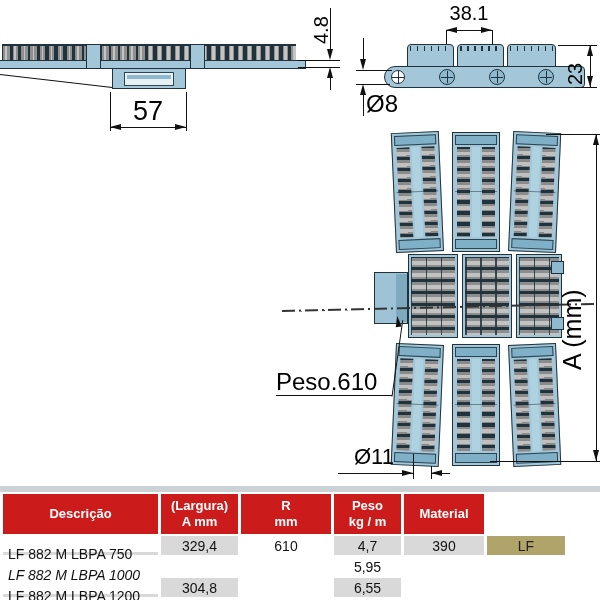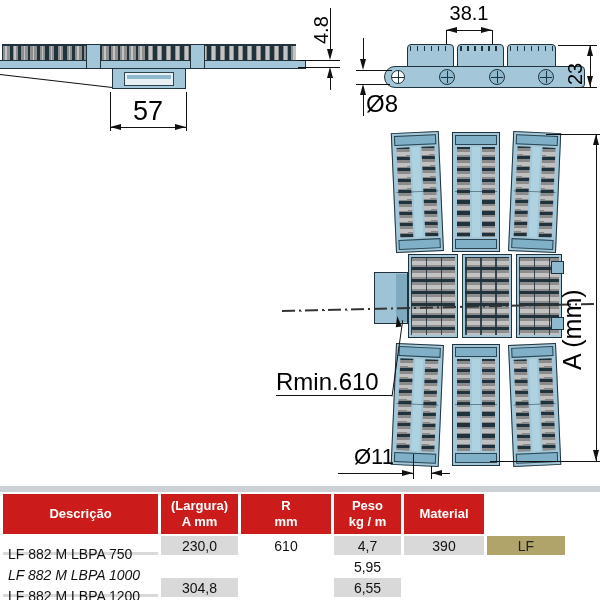--- a/index.html
+++ b/index.html
@@ -193,21 +193,21 @@
       <div class="bar top"></div>
       <div class="rollers l"></div>
       <div class="spine"></div>
       <div class="rollers r"></div>
       <div class="joint"></div>
       <div class="bar bot"></div>
     </div>
 
     <div class="centerline" style="left:282px;top:310px;width:312px;transform:rotate(-1.3deg);transform-origin:left center;"></div>
 
-    <div class="dimtext" style="left:276px;top:368px;font-size:24px;">Rmin.610</div>
+    <div class="dimtext" style="left:276px;top:368px;font-size:24px;">Peso.610</div>
     <div class="hline" style="left:276px;top:395px;width:116px;"></div>
     <div class="hline" style="left:392px;top:396px;width:77px;transform:rotate(-82deg);transform-origin:left center;"></div>
     <div class="arr u" style="left:395px;top:316px;transform:rotate(-8deg);"></div>
 
     <div class="dimtext" style="left:354px;top:444px;font-size:22px;">Ø11</div>
     <div class="vline" style="left:413px;top:454px;height:25px;"></div>
     <div class="vline" style="left:431px;top:466px;height:13px;"></div>
     <div class="hline" style="left:338px;top:473px;width:75px;"></div>
     <div class="arr r" style="left:402px;top:469.5px;"></div>
     <div class="hline" style="left:431px;top:473px;width:19px;"></div>
@@ -239,21 +239,21 @@
     <div class="th">
       <div>Peso</div>
       <div>kg / m</div>
     </div>
     <div class="th">
       <div>Material</div>
       <div></div>
     </div>
 
     <div class="td left gray" style="grid-column:1;grid-row:2;">LF 882 M LBPA 750</div>
-    <div class="td gray" style="grid-column:2;grid-row:2;">230,0</div>
+    <div class="td gray" style="grid-column:2;grid-row:2;">329,4</div>
     <div class="td span3" style="grid-column:3;grid-row:2;">610</div>
     <div class="td gray" style="grid-column:4;grid-row:2;">4,7</div>
     <div class="td gray span3" style="grid-column:5;grid-row:2;">390</div>
     <div class="td olive span3" style="grid-column:6;grid-row:2;">LF</div>
 
     <div class="td left" style="grid-column:1;grid-row:3;font-style:italic;">LF 882 M LBPA 1000</div>
     <div class="td" style="grid-column:4;grid-row:3;">5,95</div>
 
     <div class="td left gray" style="grid-column:1;grid-row:4;">LF 882 M LBPA 1200</div>
     <div class="td gray" style="grid-column:2;grid-row:4;">304,8</div>

